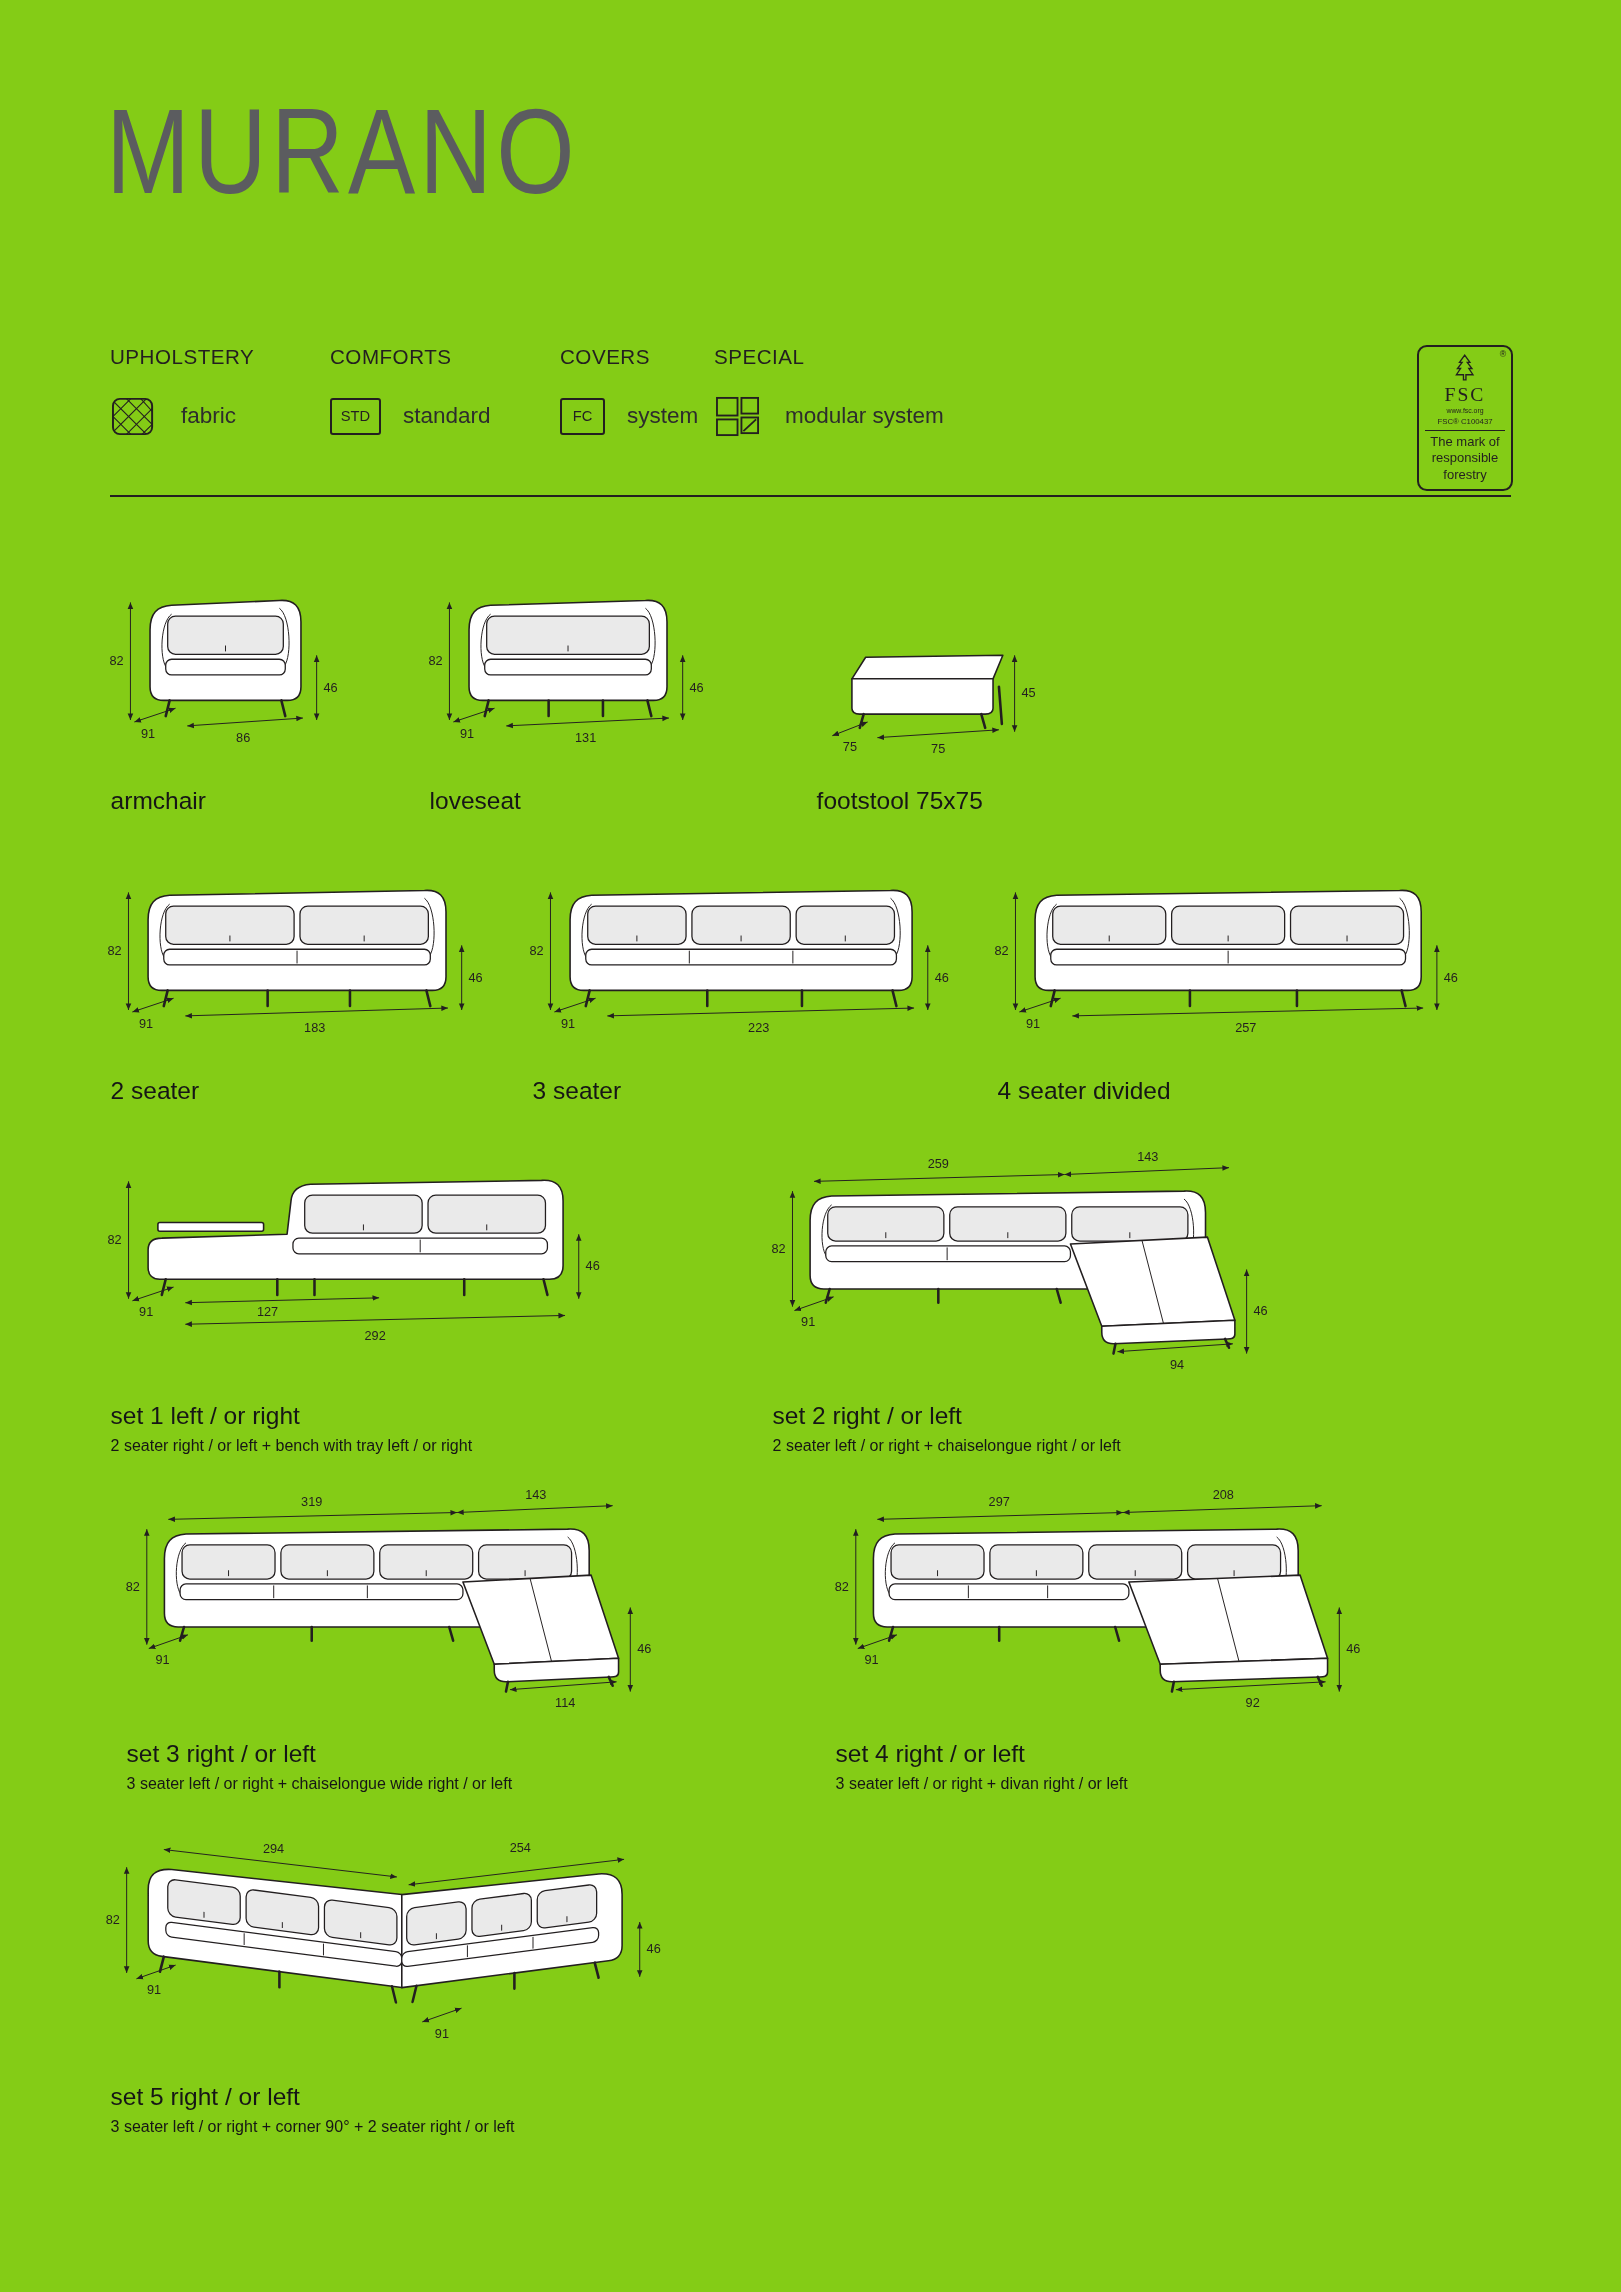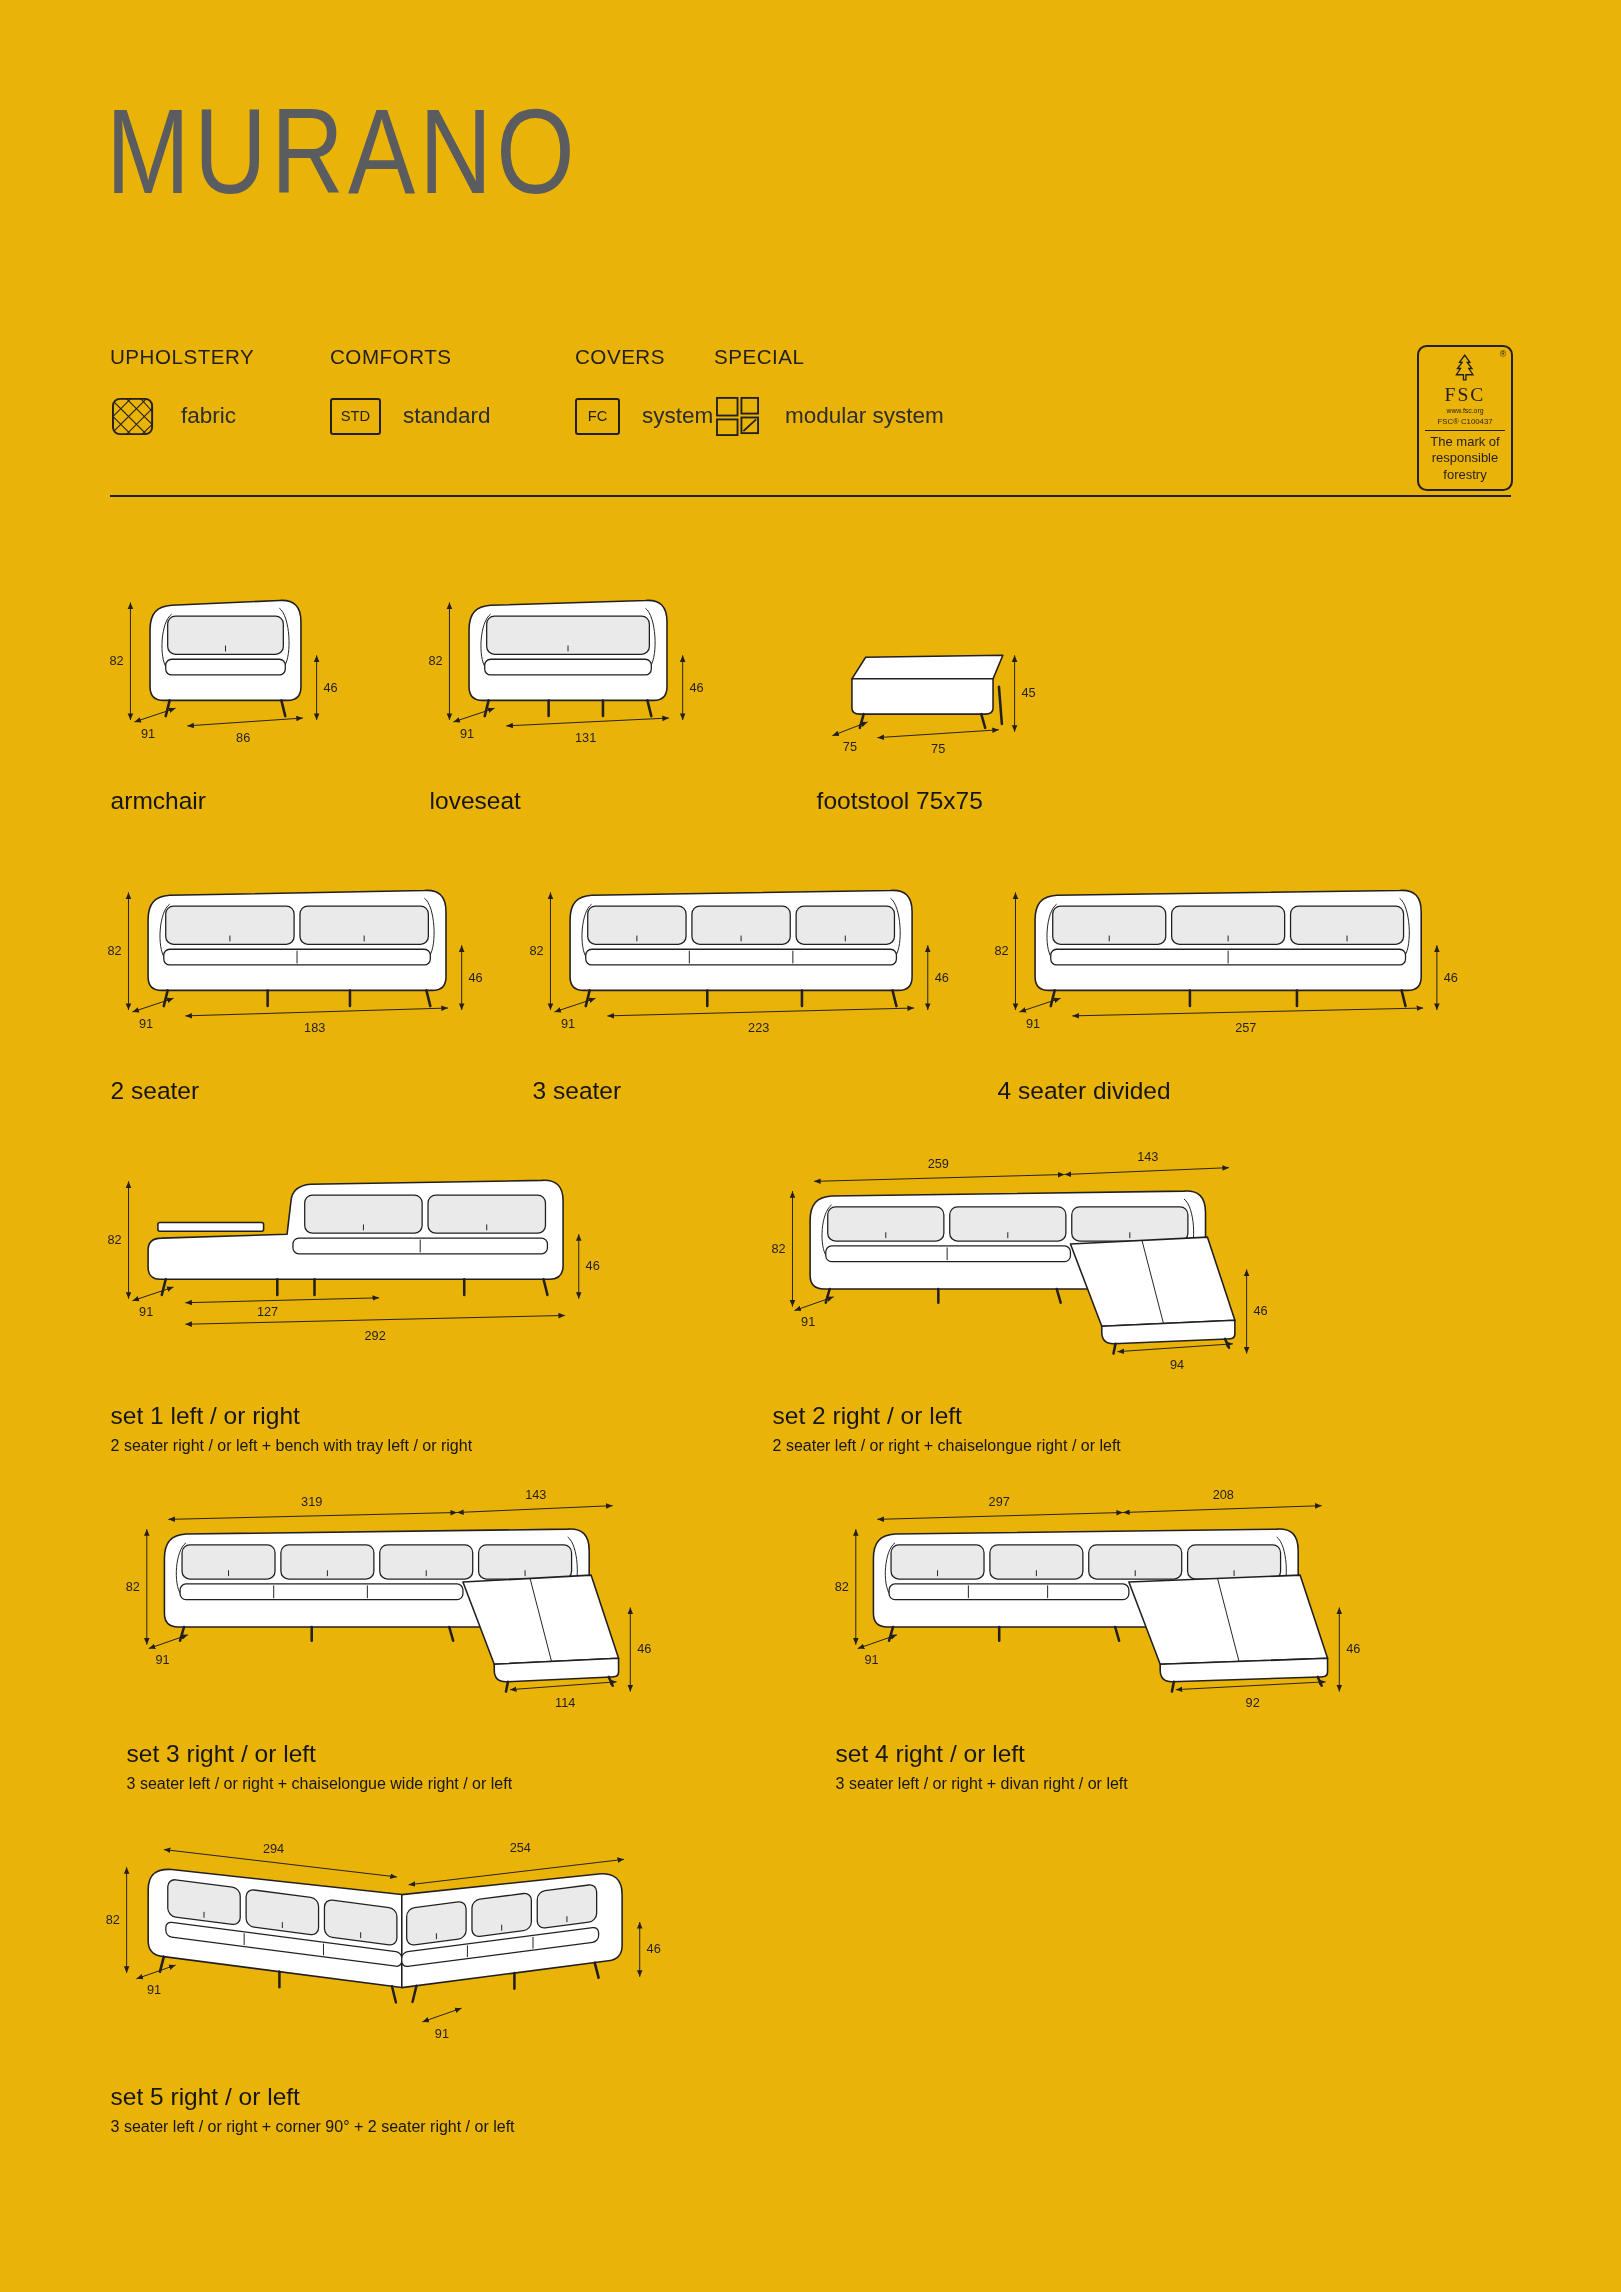--- a/index.html
+++ b/index.html
@@ -1,17 +1,17 @@
 <!DOCTYPE html>
 <html><head>
 <meta charset="utf-8">
 <style>
   *{margin:0;padding:0;box-sizing:border-box}
   html,body{background:#fff}
-  .page{position:relative;width:1621px;height:2293px;background:#eab308;overflow:hidden;
+  .page{position:relative;width:1621px;height:2293px;background:#84cc16;overflow:hidden;
         font-family:"Liberation Sans",sans-serif;color:#231f20}
   .title{position:absolute;left:106px;top:82px;font-size:120px;font-weight:400;
          letter-spacing:4.9px;color:#5b5c5f;transform:scaleX(.84);transform-origin:0 0;white-space:nowrap}
   .legend-group{position:absolute;top:345px}
   .lg-header{font-size:20.6px;letter-spacing:0.5px;color:#231f20}
   .lg-row{display:flex;align-items:center;gap:22px;margin-top:21.6px;height:51px}
   .lg-label{font-size:22.5px;color:#2d2d2d}
   .badge{display:inline-flex;align-items:center;justify-content:center;border:2px solid #231f20;
          border-radius:3px;min-width:45px;height:37px;padding:0 8.8px;font-size:14.7px;color:#231f20}
   .rule{position:absolute;left:110px;top:495px;width:1401px;border-top:2px solid #231f20}
@@ -73,21 +73,21 @@
   </div>
 
   <div class="legend-group" style="left:330px">
     <div class="lg-header">COMFORTS</div>
     <div class="lg-row">
       <span class="badge">STD</span>
       <span class="lg-label">standard</span>
     </div>
   </div>
 
-  <div class="legend-group" style="left:575px">
+  <div class="legend-group" style="left:560px">
     <div class="lg-header">COVERS</div>
     <div class="lg-row">
       <span class="badge">FC</span>
       <span class="lg-label">system</span>
     </div>
   </div>
 
   <div class="legend-group" style="left:714px">
     <div class="lg-header">SPECIAL</div>
     <div class="lg-row">

